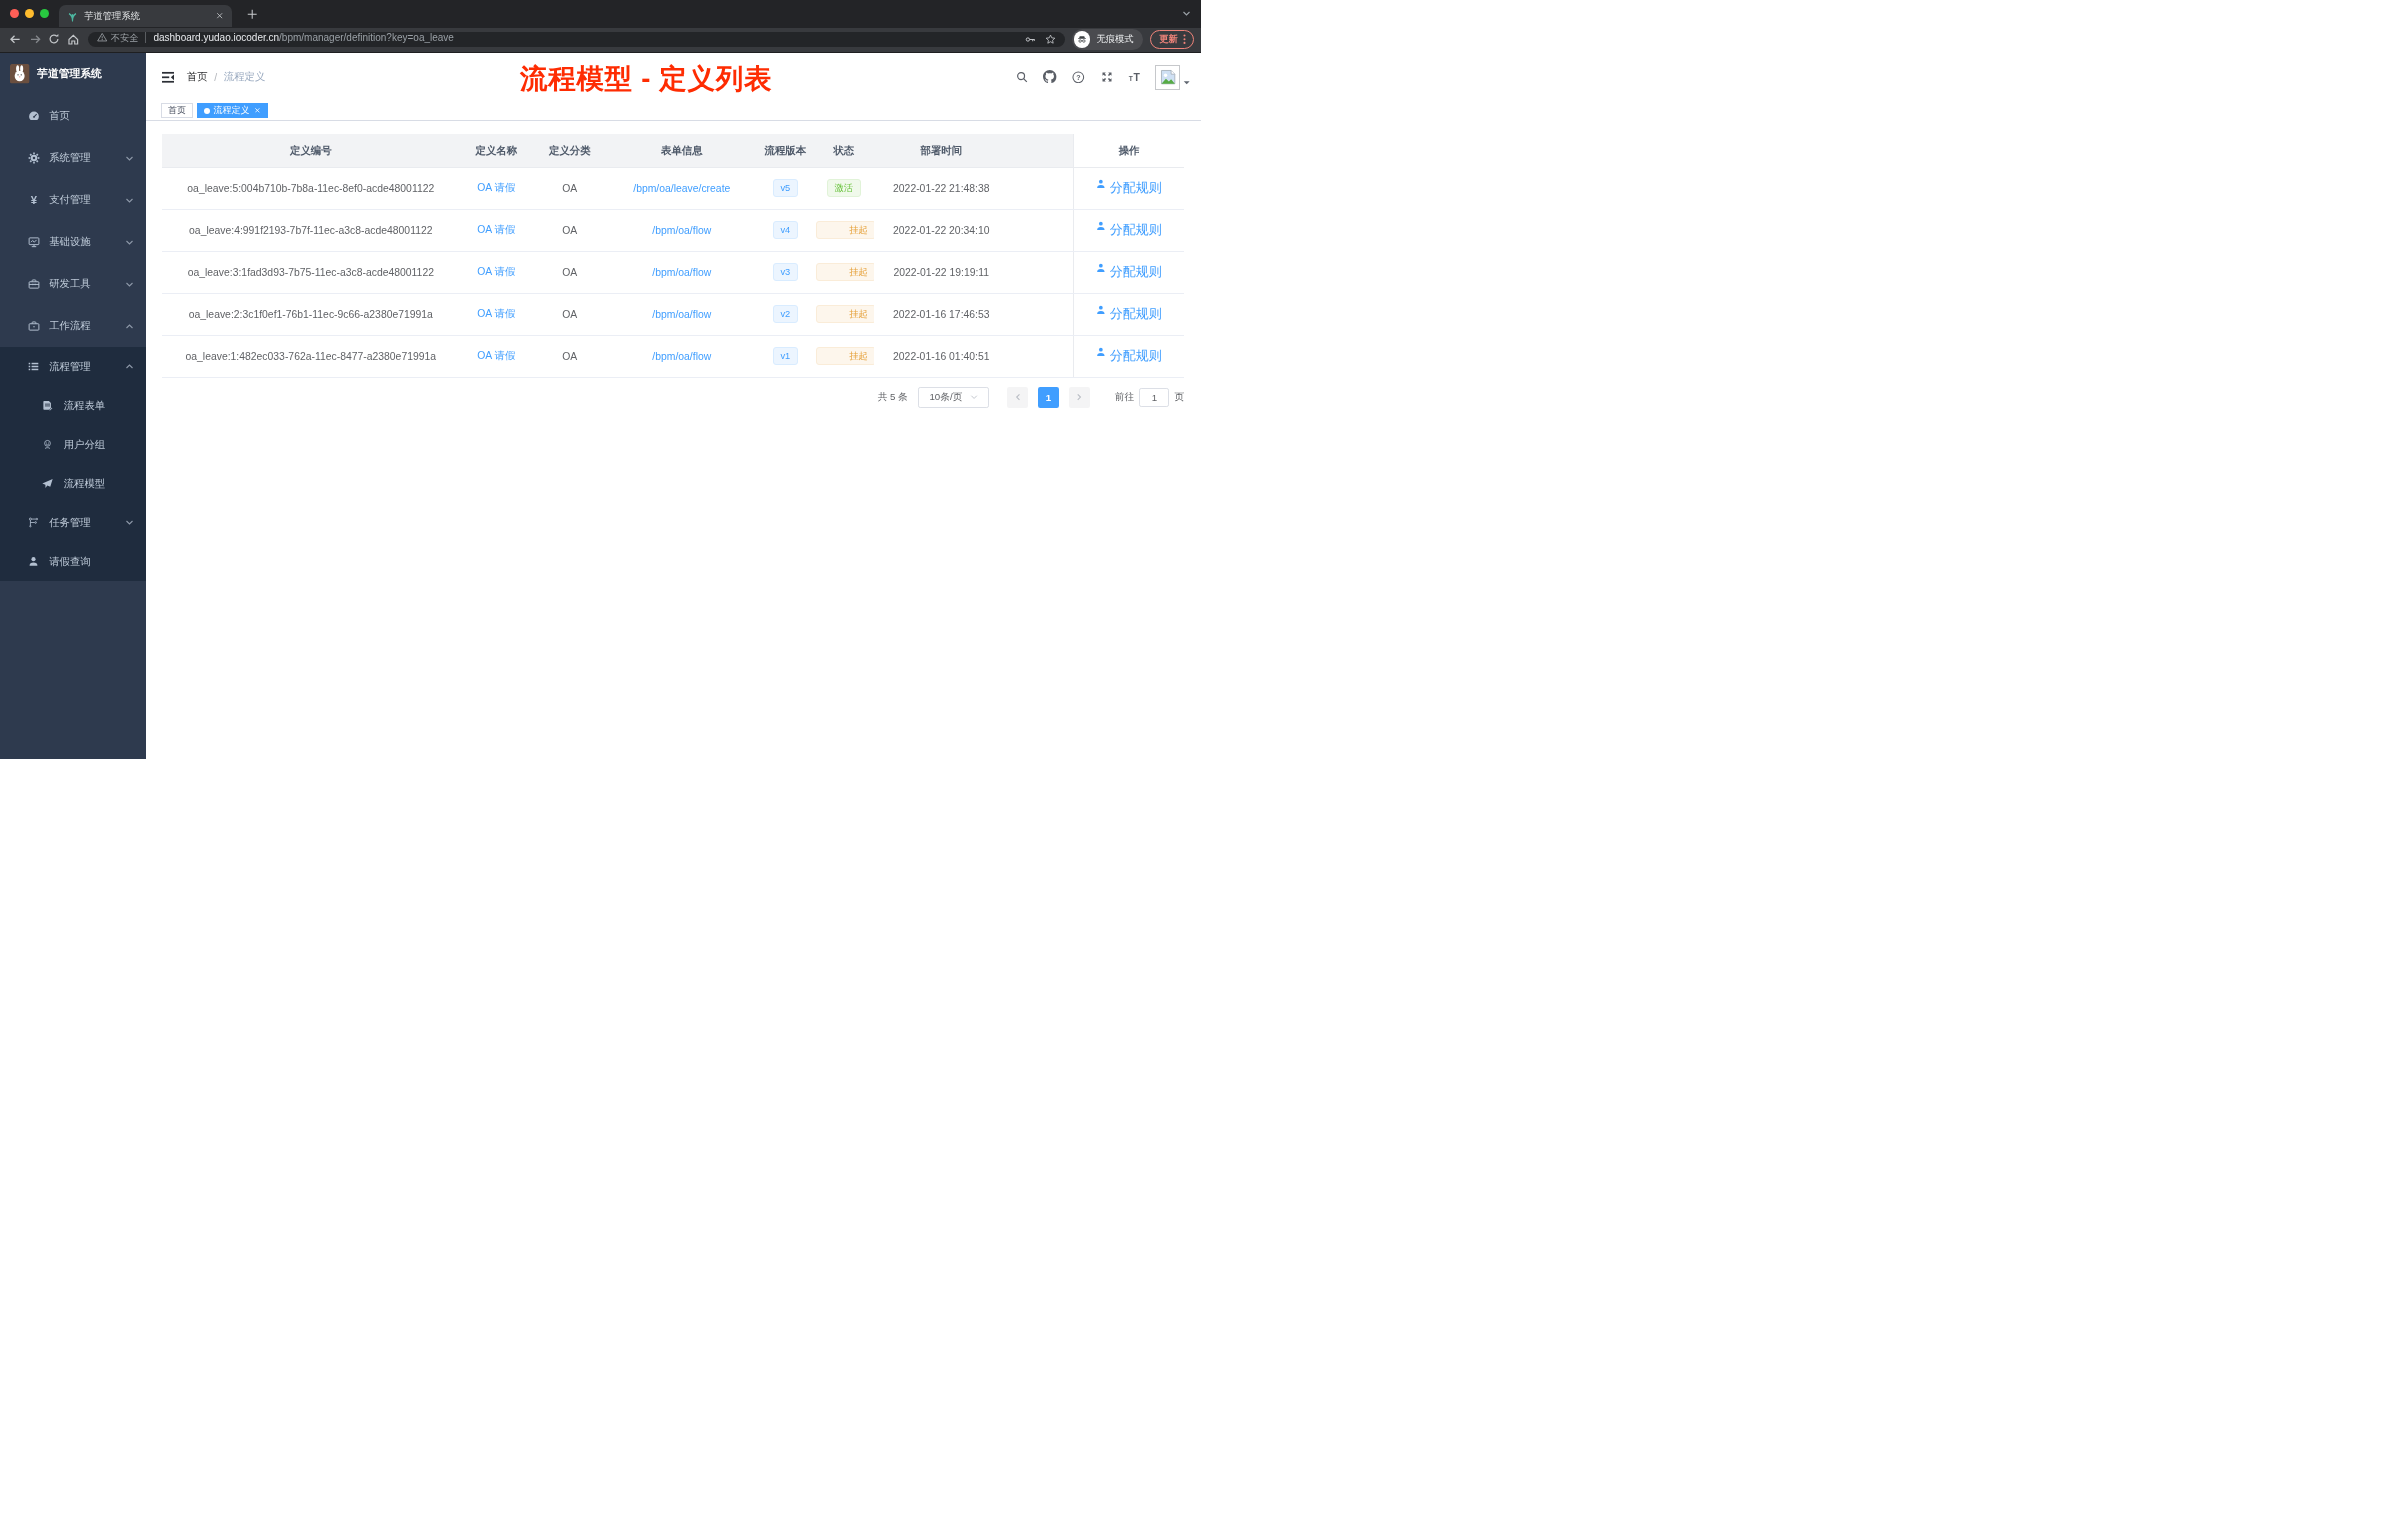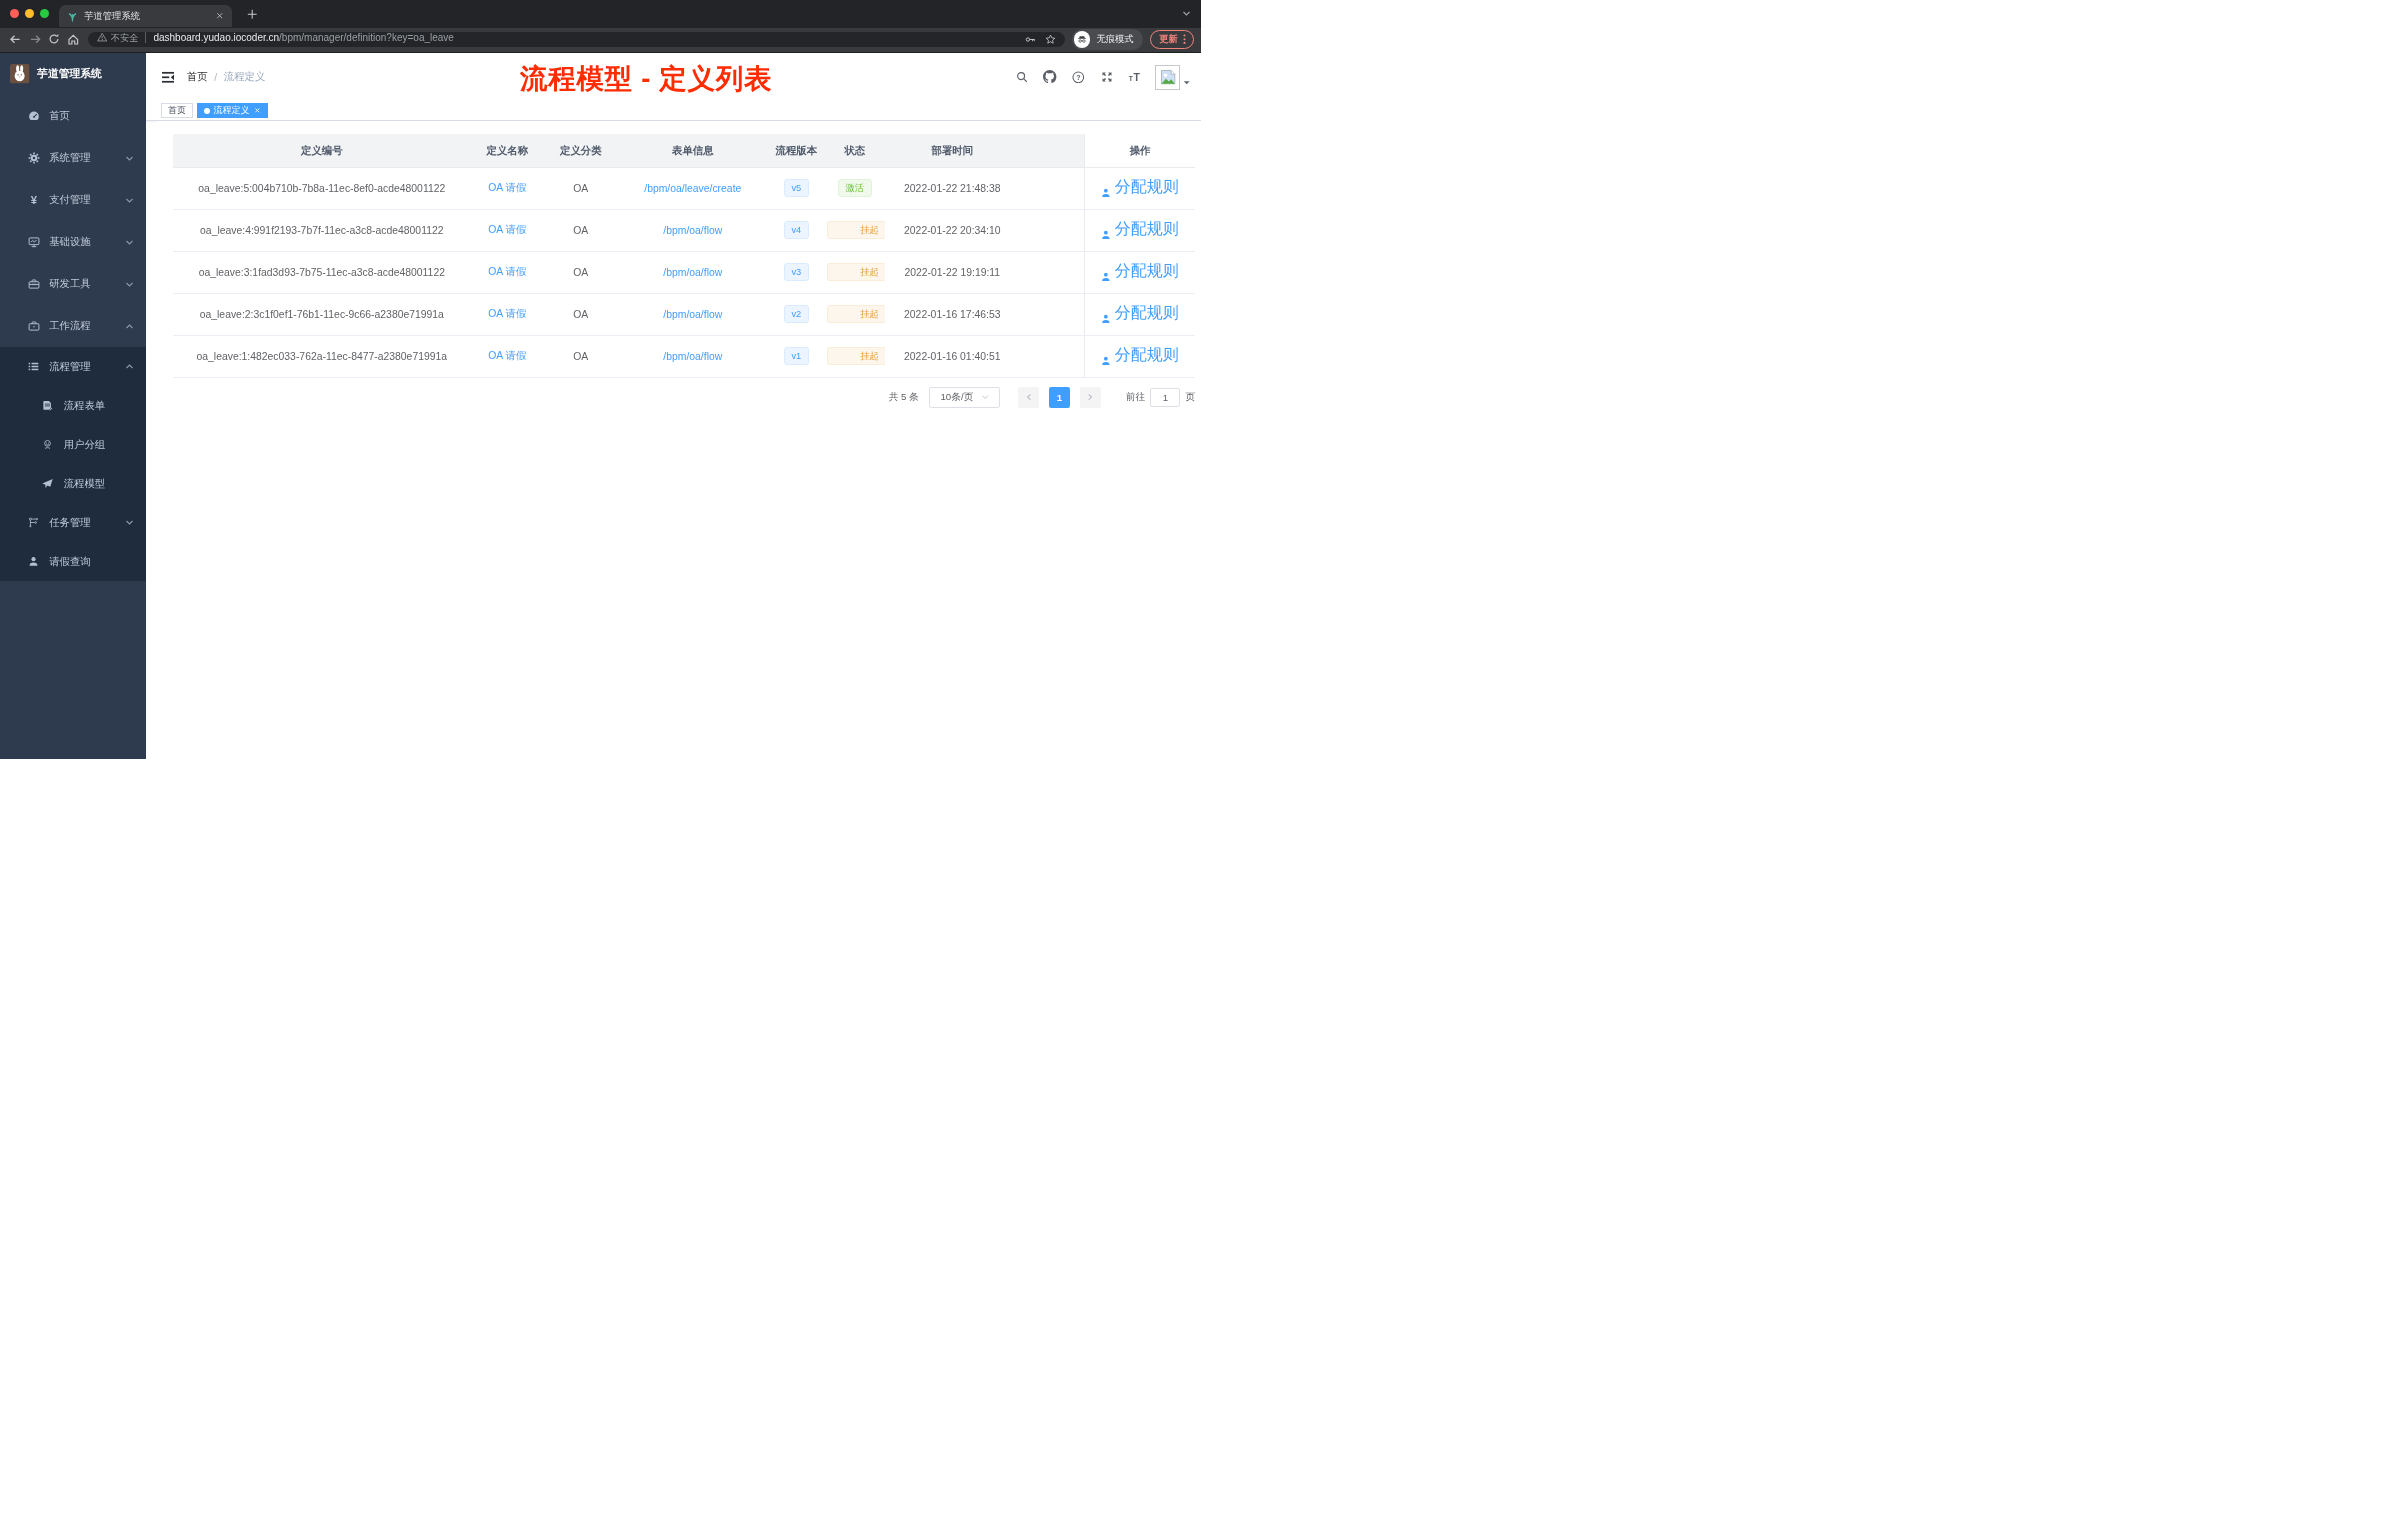--- a/index.html
+++ b/index.html
@@ -71,32 +71,32 @@
   .annotation { position:absolute; left:334px; top:8.2px; font-size:27.5px; font-weight:700; letter-spacing:0.7px; color:#fe2c02; white-space:nowrap; z-index:5;margin-left:40px; }
 
   
   .tagsbar { height:20px; border-bottom:0.7px solid #d8dce5; box-shadow:0 0.7px 2.2px rgba(0,0,0,.1); display:flex; align-items:center; padding-left:15px; gap:3.7px; background:#fff; }
   .tag { height:15px; display:inline-flex; align-items:center; padding:0 6px; border:0.7px solid #d8dce5; background:#fff; color:#495060; font-size:9px; cursor:pointer; }
   .tag.active { background:#409eff; border-color:#409eff; color:#fff; padding:0 6px; }
   .tag-dot { width:6px; height:6px; border-radius:50%; background:#fff; margin-right:3.7px; }
   .tag-close { width:8.2px; height:8.2px; margin-left:3.7px; color:#fff; }
 
   
-  .content { flex:1; padding:13.4px 16.3px 0 16.3px; background:#fff;margin-left:11px; }
+  .content { flex:1; padding:13.4px 16.3px 0 16.3px; background:#fff; }
   table.def { width:1022px; border-collapse:collapse; table-layout:fixed; font-size:10.4px; color:#606266; }
   table.def th { height:33px; background:#f2f3f5; color:#4e5969; font-weight:700; font-size:10.4px; text-align:center; border-bottom:0.7px solid #e9ebef; padding:0; }
   table.def th.opcol { background:#fff; border-left:0.7px solid #e9ebef; }
   table.def td { height:42px; text-align:center; border-bottom:0.7px solid #ebeef5; padding:0 3px; overflow:hidden; white-space:nowrap; }
   table.def td.opcol { border-left:0.7px solid #e9ebef; }
   .link { color:#409eff; cursor:pointer; }
   .el-tag { display:inline-block; height:18px; line-height:16.3px; padding:0 6.7px; border-radius:3px; font-size:9.3px; border:0.7px solid; }
   .tag-info    { color:#409eff; background:#ecf5ff; border-color:#d9ecff; }
   .tag-success { color:#67c23a; background:#f0f9eb; border-color:#e1f3d8; }
   .tag-warning { color:#e6a23c; background:#fdf6ec; border-color:#faecd8;padding-left:32px; }
-  .op-link { color:#409eff; font-size:16px; display:inline-flex; align-items:flex-end; gap:3.7px; cursor:pointer; }
+  .op-link { color:#409eff; font-size:13px; display:inline-flex; align-items:flex-start; gap:3.7px; cursor:pointer; }
   .person-ico { width:9.7px; height:9.7px; }
 
   
   .pager { width:1022px; display:flex; align-items:center; justify-content:flex-end; margin-top:9px; font-size:9.7px; color:#606266; }
   .pg-total { margin-right:10.4px; }
   .pg-size { width:71px; height:21px; border:0.7px solid #dcdfe6; border-radius:2.2px; display:flex; align-items:center; justify-content:center; gap:7.4px; margin-right:18px; cursor:pointer; background:#fff; }
   .pg-caret { width:8.2px; height:8.2px; color:#c0c4cc; }
   .pg-btn { width:21px; height:21px; background:#f4f4f5; border-radius:2.2px; display:flex; align-items:center; justify-content:center; color:#b8bcc4; margin-right:9.7px; cursor:pointer; }
   .pg-btn .chev { width:8.2px; height:8.2px; }
   .pg-page { width:21px; height:21px; background:#409eff; color:#fff; border-radius:2.2px; display:flex; align-items:center; justify-content:center; font-weight:700; margin-right:9.7px; cursor:pointer; }

